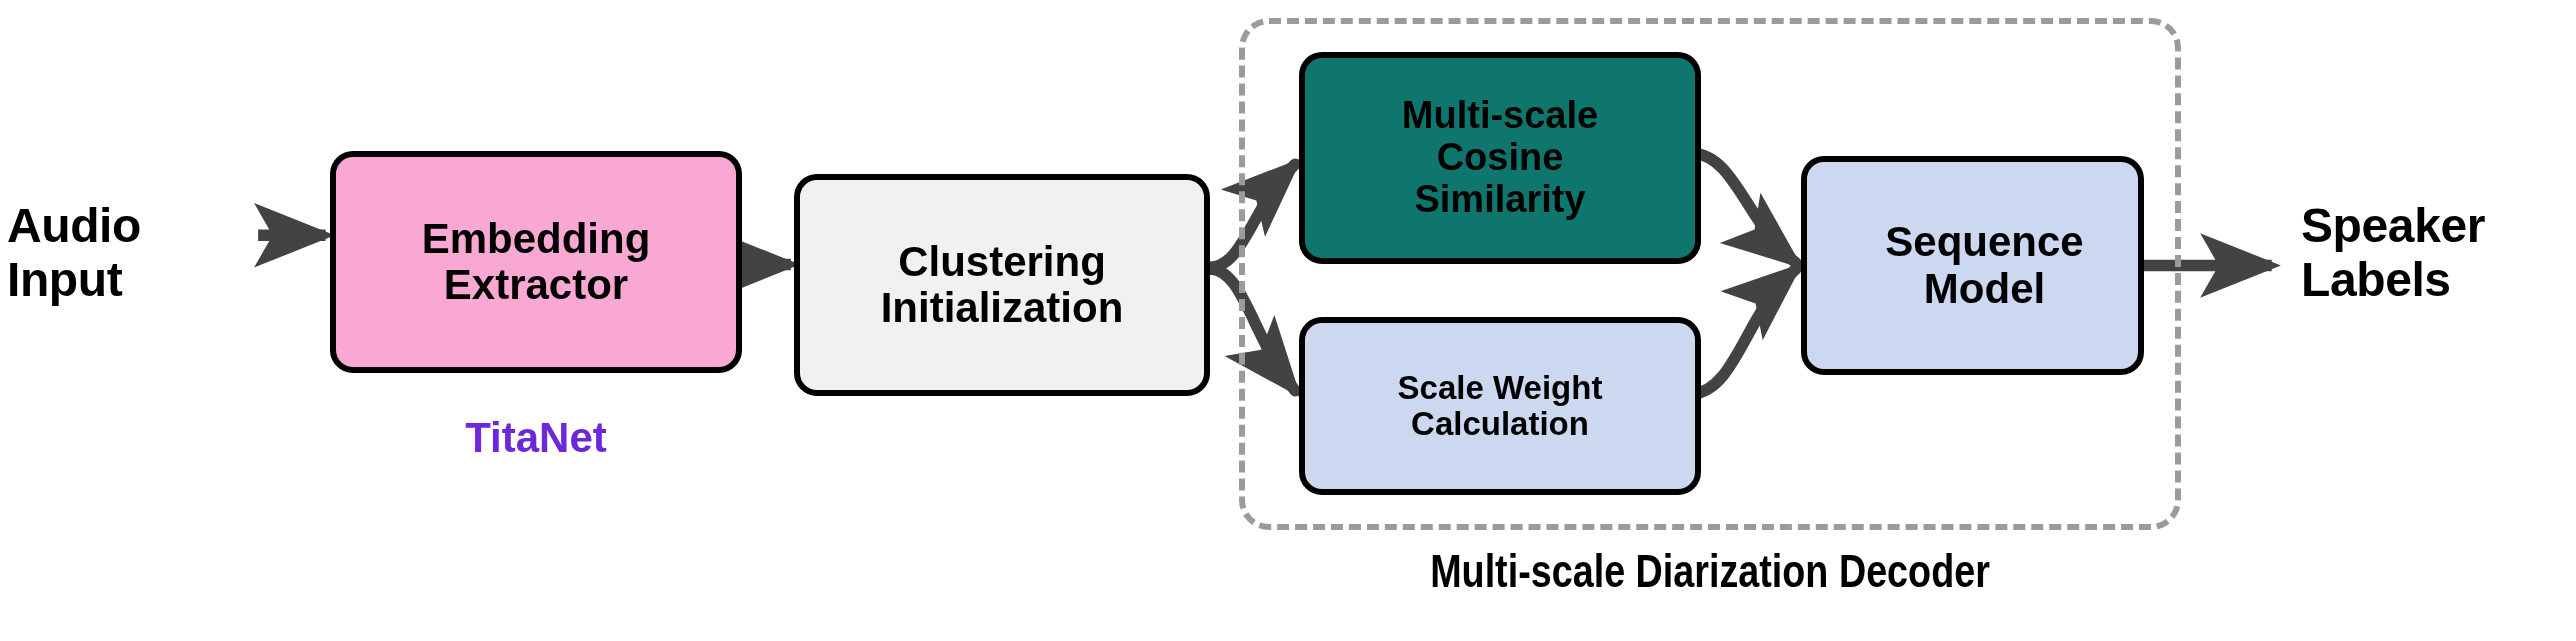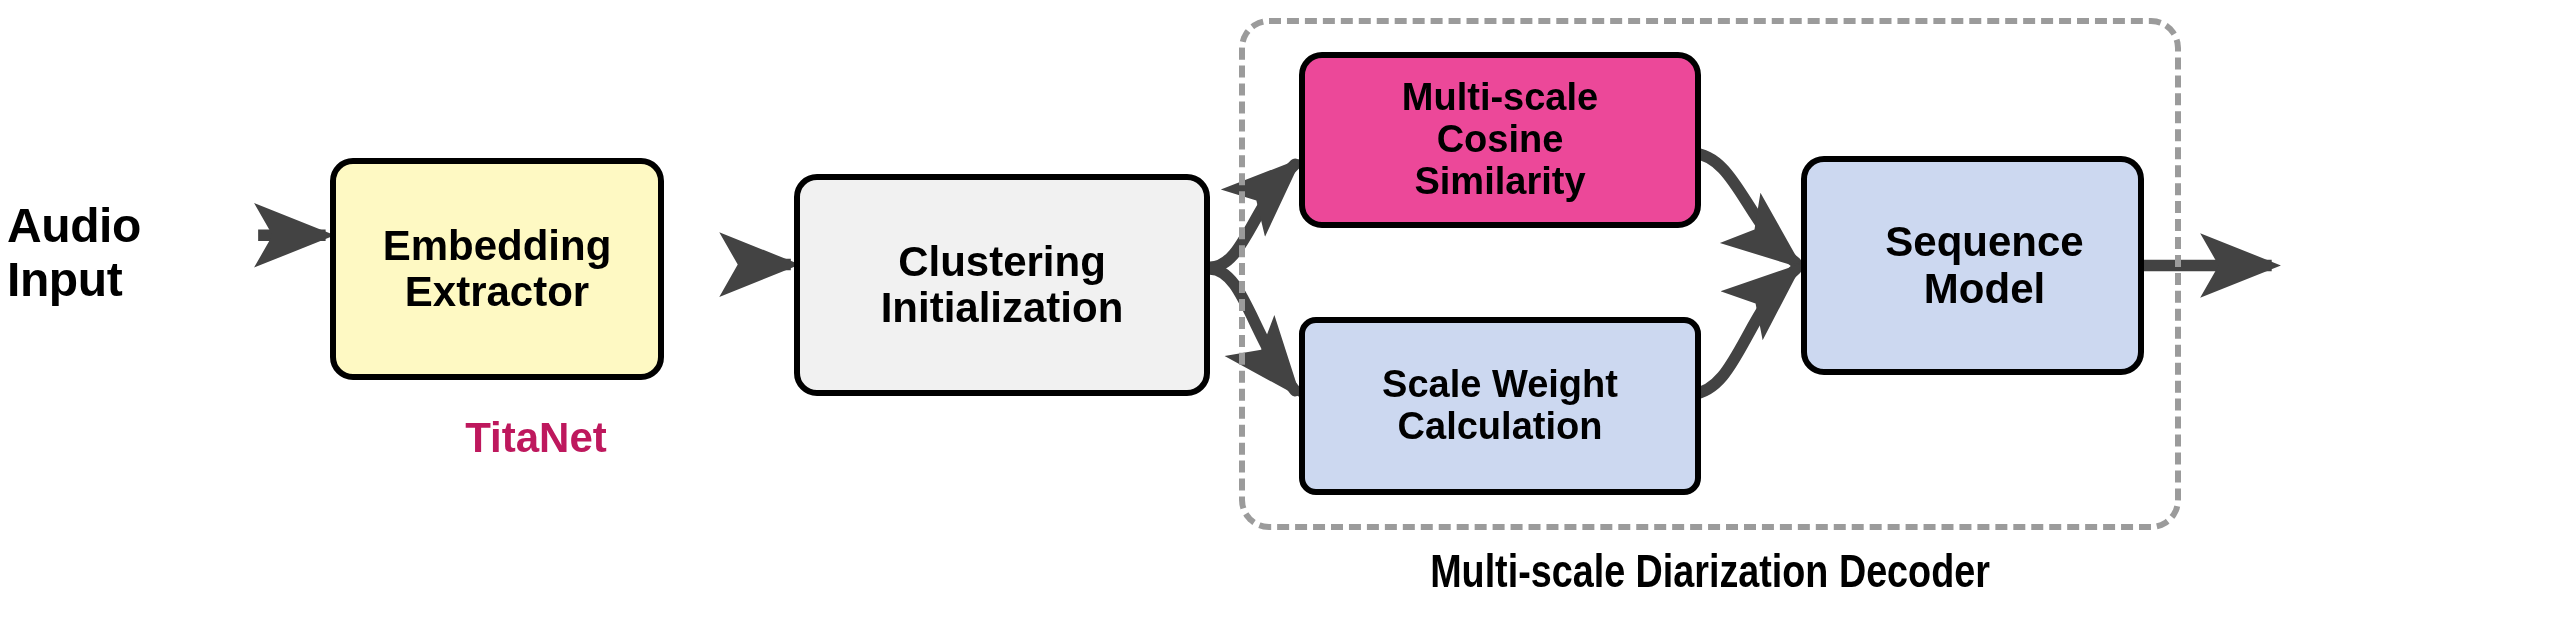--- a/index.html
+++ b/index.html
@@ -43,54 +43,53 @@
     align-items: center;
     justify-content: center;
     text-align: center;
     font-family: "Liberation Sans", sans-serif;
     font-weight: bold;
     color: #000000;
     white-space: pre-line;
     line-height: 1.1;
   }
   #node-embedding-extractor {
-    left: 330px; top: 158px; width: 334px; height: 222px;
-    background: #fef9c3;
+    left: 330px; top: 151px; width: 412px; height: 222px;
+    background: #f9a8d4;
     font-size: 42px;
   }
   #node-clustering-initialization {
     left: 794px; top: 158px; width: 416px; height: 222px;
     background: #f1f1f1;
     font-size: 42px;
     margin-top: 16px;
   }
   #node-cosine-similarity {
-    left: 1299px; top: 52px; width: 402px; height: 176px;
-    background: #ec4899;
+    left: 1299px; top: 52px; width: 402px; height: 212px;
+    background: #0f766e;
     font-size: 38px;
   }
   #node-scale-weight {
     left: 1299px; top: 317px; width: 402px; height: 178px;
     background: #ccd8f0;
-    font-size: 38px;
-    border-radius: 17px;
+    font-size: 33px;
   }
   #node-sequence-model {
     left: 1801px; top: 156px; width: 343px; height: 219px;
     background: #ccd8f0;
     font-size: 42px;
     padding-left: 24px;
   }
   
   .sub-caption {
     position: absolute;
     font-family: "Liberation Sans", sans-serif;
     font-weight: bold;
     font-size: 42px;
-    color: #be185d;
+    color: #6d28d9;
     text-align: center;
   }
   #caption-titanet { left: 330px; top: 414px; width: 412px; }
   #caption-nmesc   { left: 794px; top: 414px; width: 416px; }
   
   #mdd-group {
     position: absolute;
     left: 1239px; top: 18px; width: 942px; height: 512px;
     border: 6.2px dashed #9b9b9b;
     border-radius: 30px;
@@ -156,20 +155,22 @@
     <g>
       <line x1="2412" y1="299" x2="2558" y2="299" stroke="#434343" stroke-width="13" marker-end="url(#arrowhead)"></line>
     </g>
   </svg>
 
   <div id="mdd-group"></div>
 
   <div class="endpoint-label" id="audio-input-label">Audio
 Input</div>
 
+  <div class="endpoint-label" id="speaker-labels-label">Speaker
+Labels</div>
 
   <div class="node" id="node-embedding-extractor">Embedding
 Extractor</div>
 
   <div class="node" id="node-clustering-initialization">Clustering
 Initialization</div>
 
   <div class="node" id="node-cosine-similarity">Multi-scale
 Cosine
 Similarity</div>

